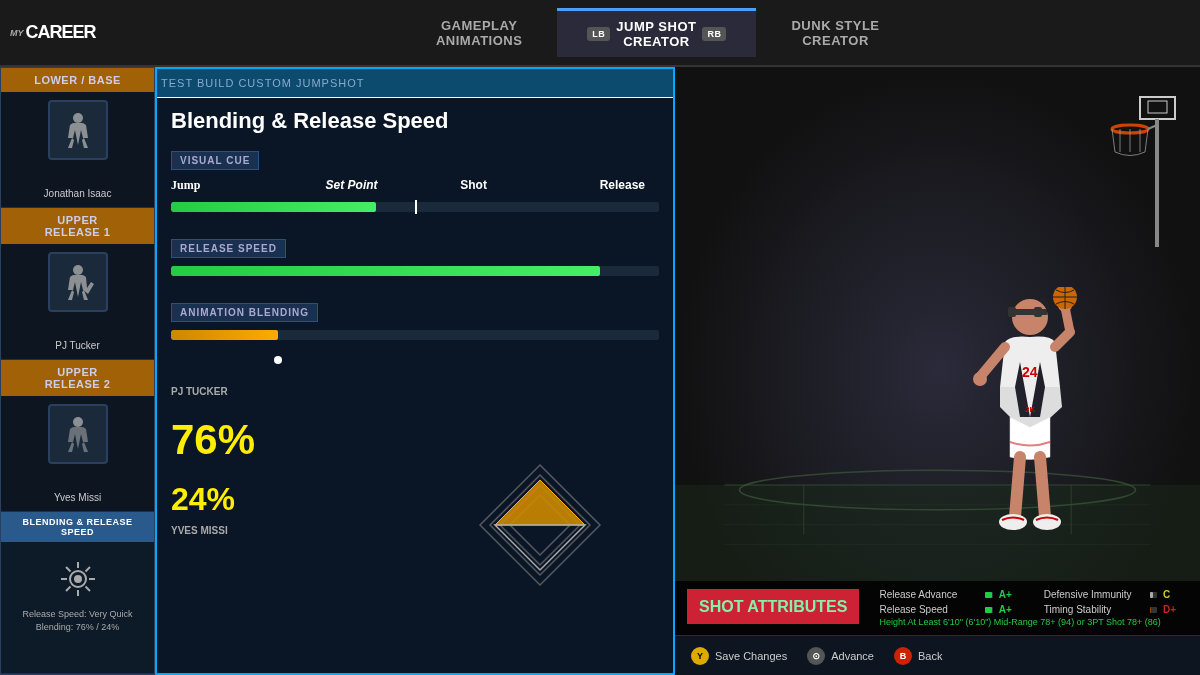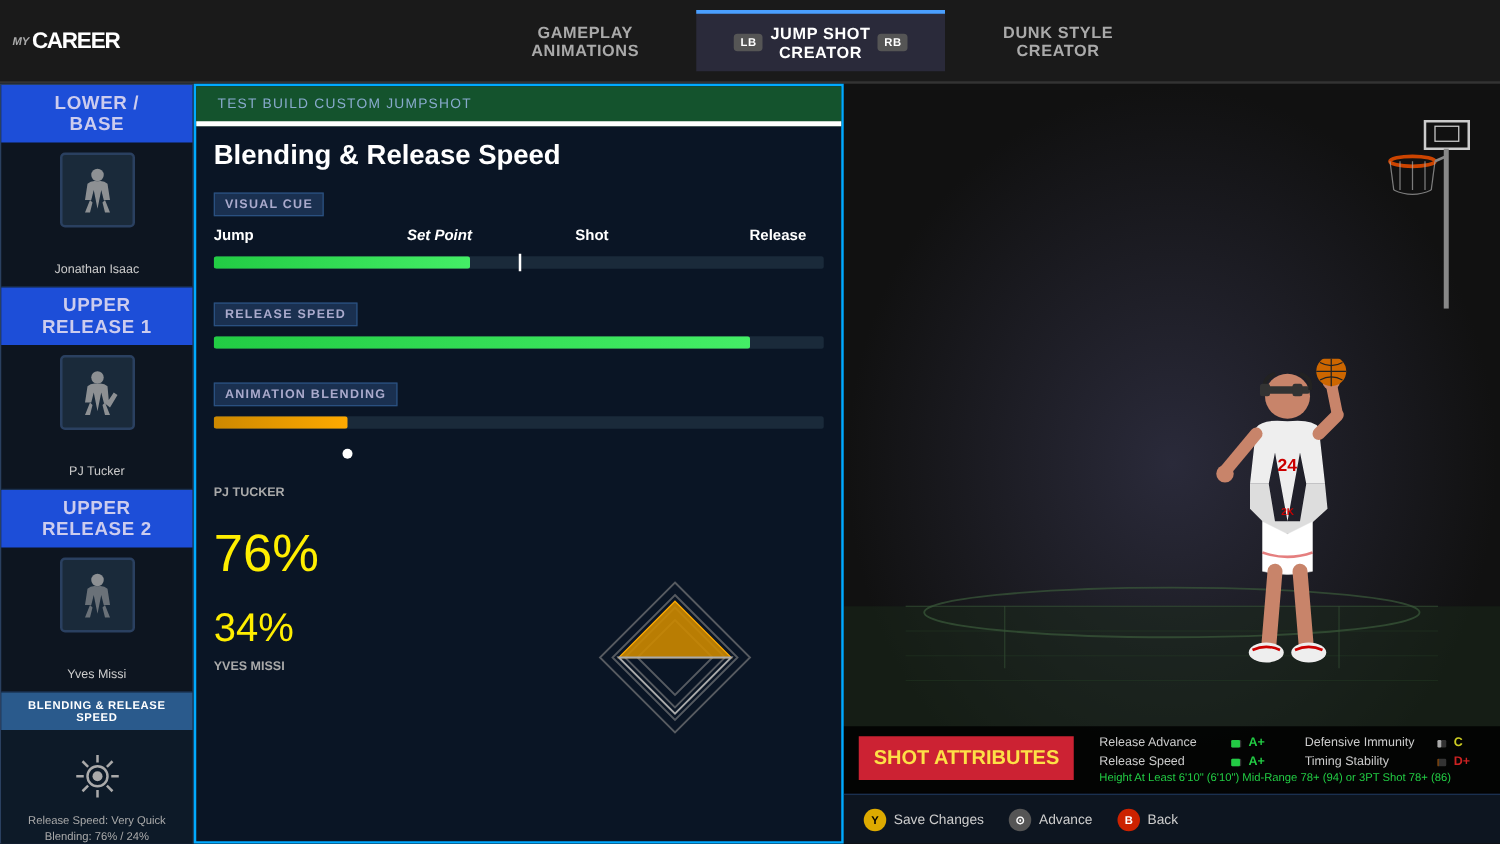--- a/index.html
+++ b/index.html
@@ -28,21 +28,21 @@
       gap: 2px;
       font-size: 11px;
       font-weight: bold;
       color: #fff;
       text-transform: uppercase;
       margin-right: 30px;
       min-width: 80px;
     }
     .nav-tabs {
       display: flex;
-      gap: 16px;
+      gap: 5px;
       flex: 1;
       justify-content: center;
       align-items: center;
     }
     .nav-tab {
       padding: 8px 30px;
       text-align: center;
       font-size: 13px;
       font-weight: bold;
       text-transform: uppercase;
@@ -83,23 +83,23 @@
       width: 155px;
       background: #0d1520;
       border: 1px solid #2a4060;
       display: flex;
       flex-direction: column;
       flex-shrink: 0;
     }
 
     
     .section-header {
-      background: #1d4ed8;
+      background: #a16207;
       padding: 6px 27px;
-      font-size: 15px;
+      font-size: 11px;
       font-weight: bold;
       color: #cce;
       text-align: center;
       text-transform: uppercase;
       letter-spacing: 0.5px;
     }
     .section-header.active-section {
       background: #2a5a8c;
       color: #fff;
     }
@@ -161,23 +161,23 @@
       flex: 1;
       background: #0a1525;
       border: 2px solid #00aaff;
       display: flex;
       flex-direction: column;
       padding: 0;
       max-width: 520px;
     }
 
     .panel-title-bar {
-      background: #14532d;
-      padding: 8px 17px;
-      border-bottom: 4px solid #ffffff;
+      background: #0c4a6e;
+      padding: 8px 4px;
+      border-bottom: 1px solid #ffffff;
     }
     .panel-title {
       font-size: 11px;
       color: #88aacc;
       text-transform: uppercase;
       letter-spacing: 1px;
     }
 
     .panel-header {
       padding: 10px 14px 6px;
@@ -203,21 +203,21 @@
       padding: 3px 8px;
       margin-bottom: 8px;
       text-transform: uppercase;
       letter-spacing: 1px;
     }
     .cue-label {
       font-size: 12px;
       font-weight: bold;
       color: #fff;
     }
-    .cue-label.jump { position: absolute; left: 0; }
+    .cue-label.jump { position: absolute; left: 0; font-family: Liberation Serif, serif; }
 
     .slider-container {
       position: relative;
       margin-bottom: 16px;
     }
     .slider-track {
       width: 100%;
       height: 10px;
       background: #1a2a3a;
       border-radius: 2px;
@@ -267,21 +267,21 @@
     }
     .player-label-small {
       font-size: 10px;
       font-weight: bold;
       color: #aaa;
       text-transform: uppercase;
       margin-bottom: 2px;
     }
     .big-percentage {
       font-size: 42px;
-      font-weight: 400;
+      font-weight: 700;
       line-height: 1;
       margin-bottom: 10px;
       margin-top: 22px;
     }
     .big-percentage.yellow { color: #ffee00; }
     .diamond-container {
       display: flex;
       align-items: center;
       justify-content: center;
       flex: 1;
@@ -307,21 +307,21 @@
       left: 0;
       right: 0;
       background: rgba(0,0,0,0.85);
       padding: 8px 12px;
       display: flex;
       gap: 20px;
       align-items: flex-start;
     }
     .shot-attr-title {
       background: #cc2233;
-      color: #fde047;
+      color: #86efac;
       font-size: 16px;
       font-weight: 900;
       padding: 8px 12px;
       text-transform: uppercase;
       line-height: 1.2;
       min-width: 90px;
       text-align: center;
     }
     .attr-grid {
       display: grid;
@@ -562,21 +562,21 @@
       <div style="position:relative;height:10px;">
         <div class="blend-dot" style="position:absolute;left:calc(22% - 4px);margin:0;"></div>
       </div>
     </div>
 
     <div class="percentage-section">
       <div class="percentage-left">
         <div class="player-label-small">PJ TUCKER</div>
         <div class="big-percentage yellow">76%</div>
 
-        <div class="big-percentage yellow" style="font-size:32px;">34%</div>
+        <div class="big-percentage yellow" style="font-size:32px;">24%</div>
         <div class="player-label-small">YVES MISSI</div>
       </div>
 
       <div class="diamond-container">
         <svg class="diamond-svg" viewBox="0 0 130 130">
 
           <polygon points="65,5 125,65 65,125 5,65" fill="none" stroke="#888" stroke-width="1.5" opacity="0.6"></polygon>
           <polygon points="65,15 115,65 65,115 15,65" fill="none" stroke="#888" stroke-width="1.5" opacity="0.6"></polygon>
           <polygon points="65,25 105,65 65,105 25,65" fill="none" stroke="#888" stroke-width="1.5" opacity="0.6"></polygon>
           <polygon points="65,35 95,65 65,95 35,65" fill="none" stroke="#888" stroke-width="1.5" opacity="0.6"></polygon>

